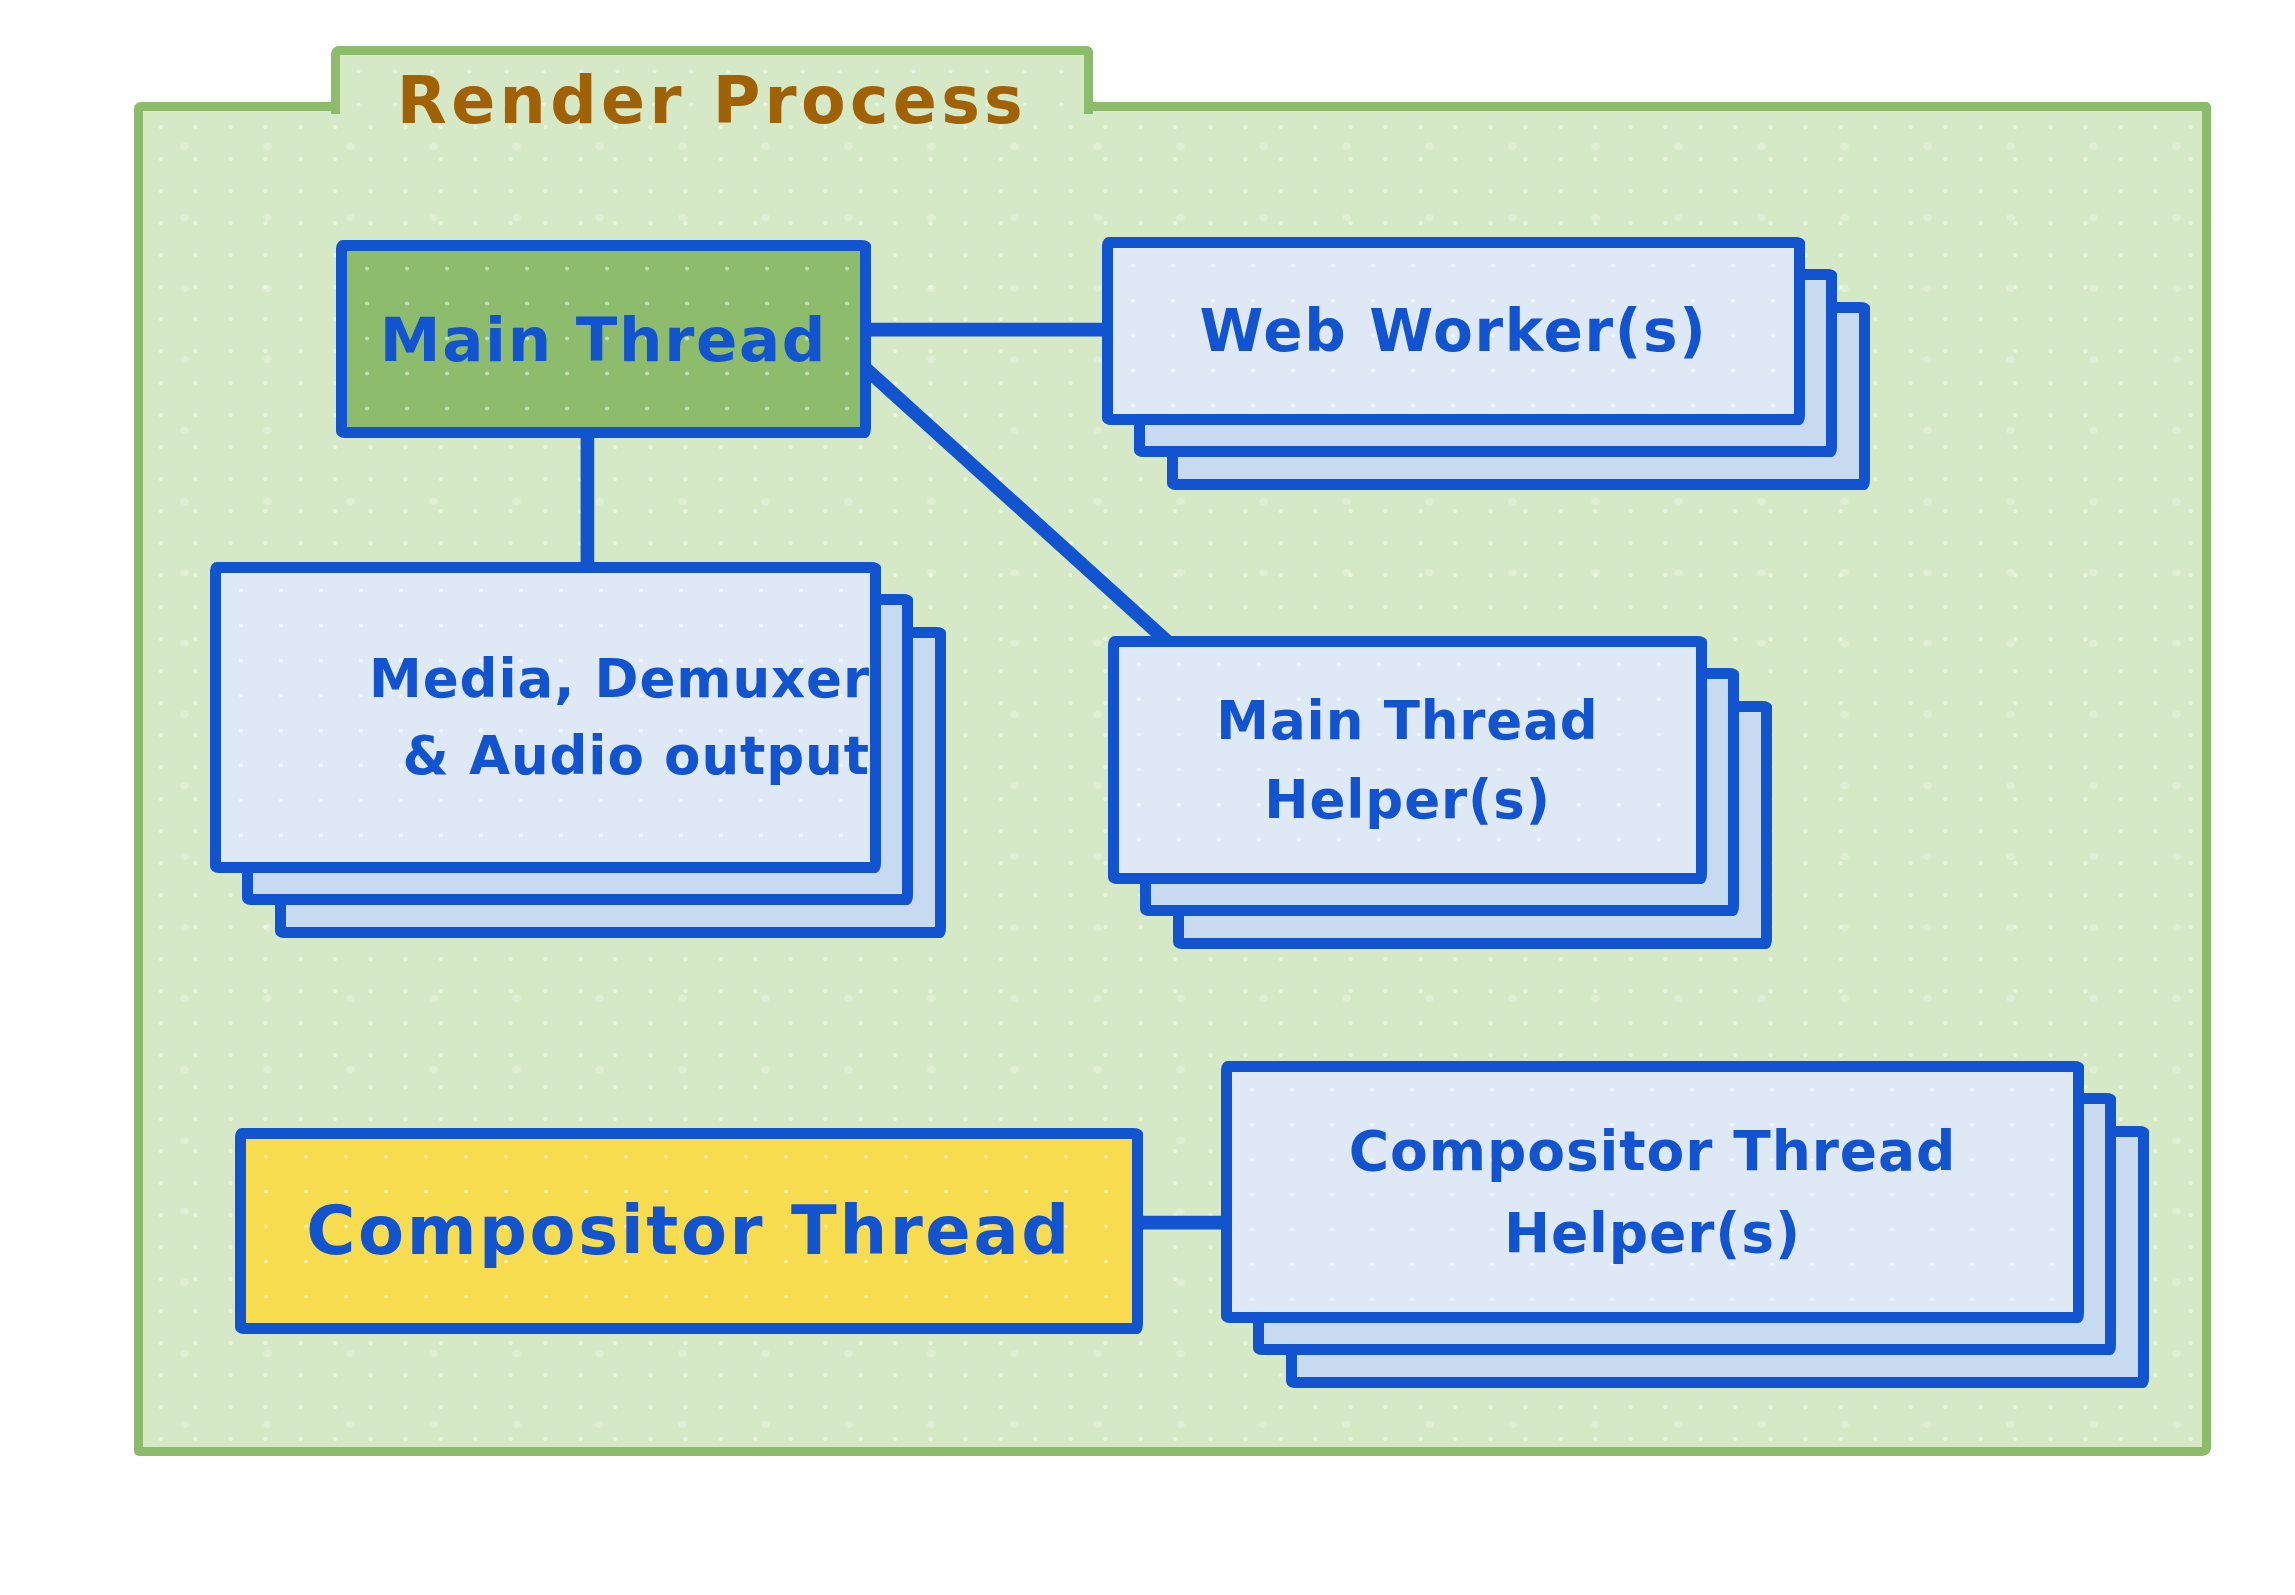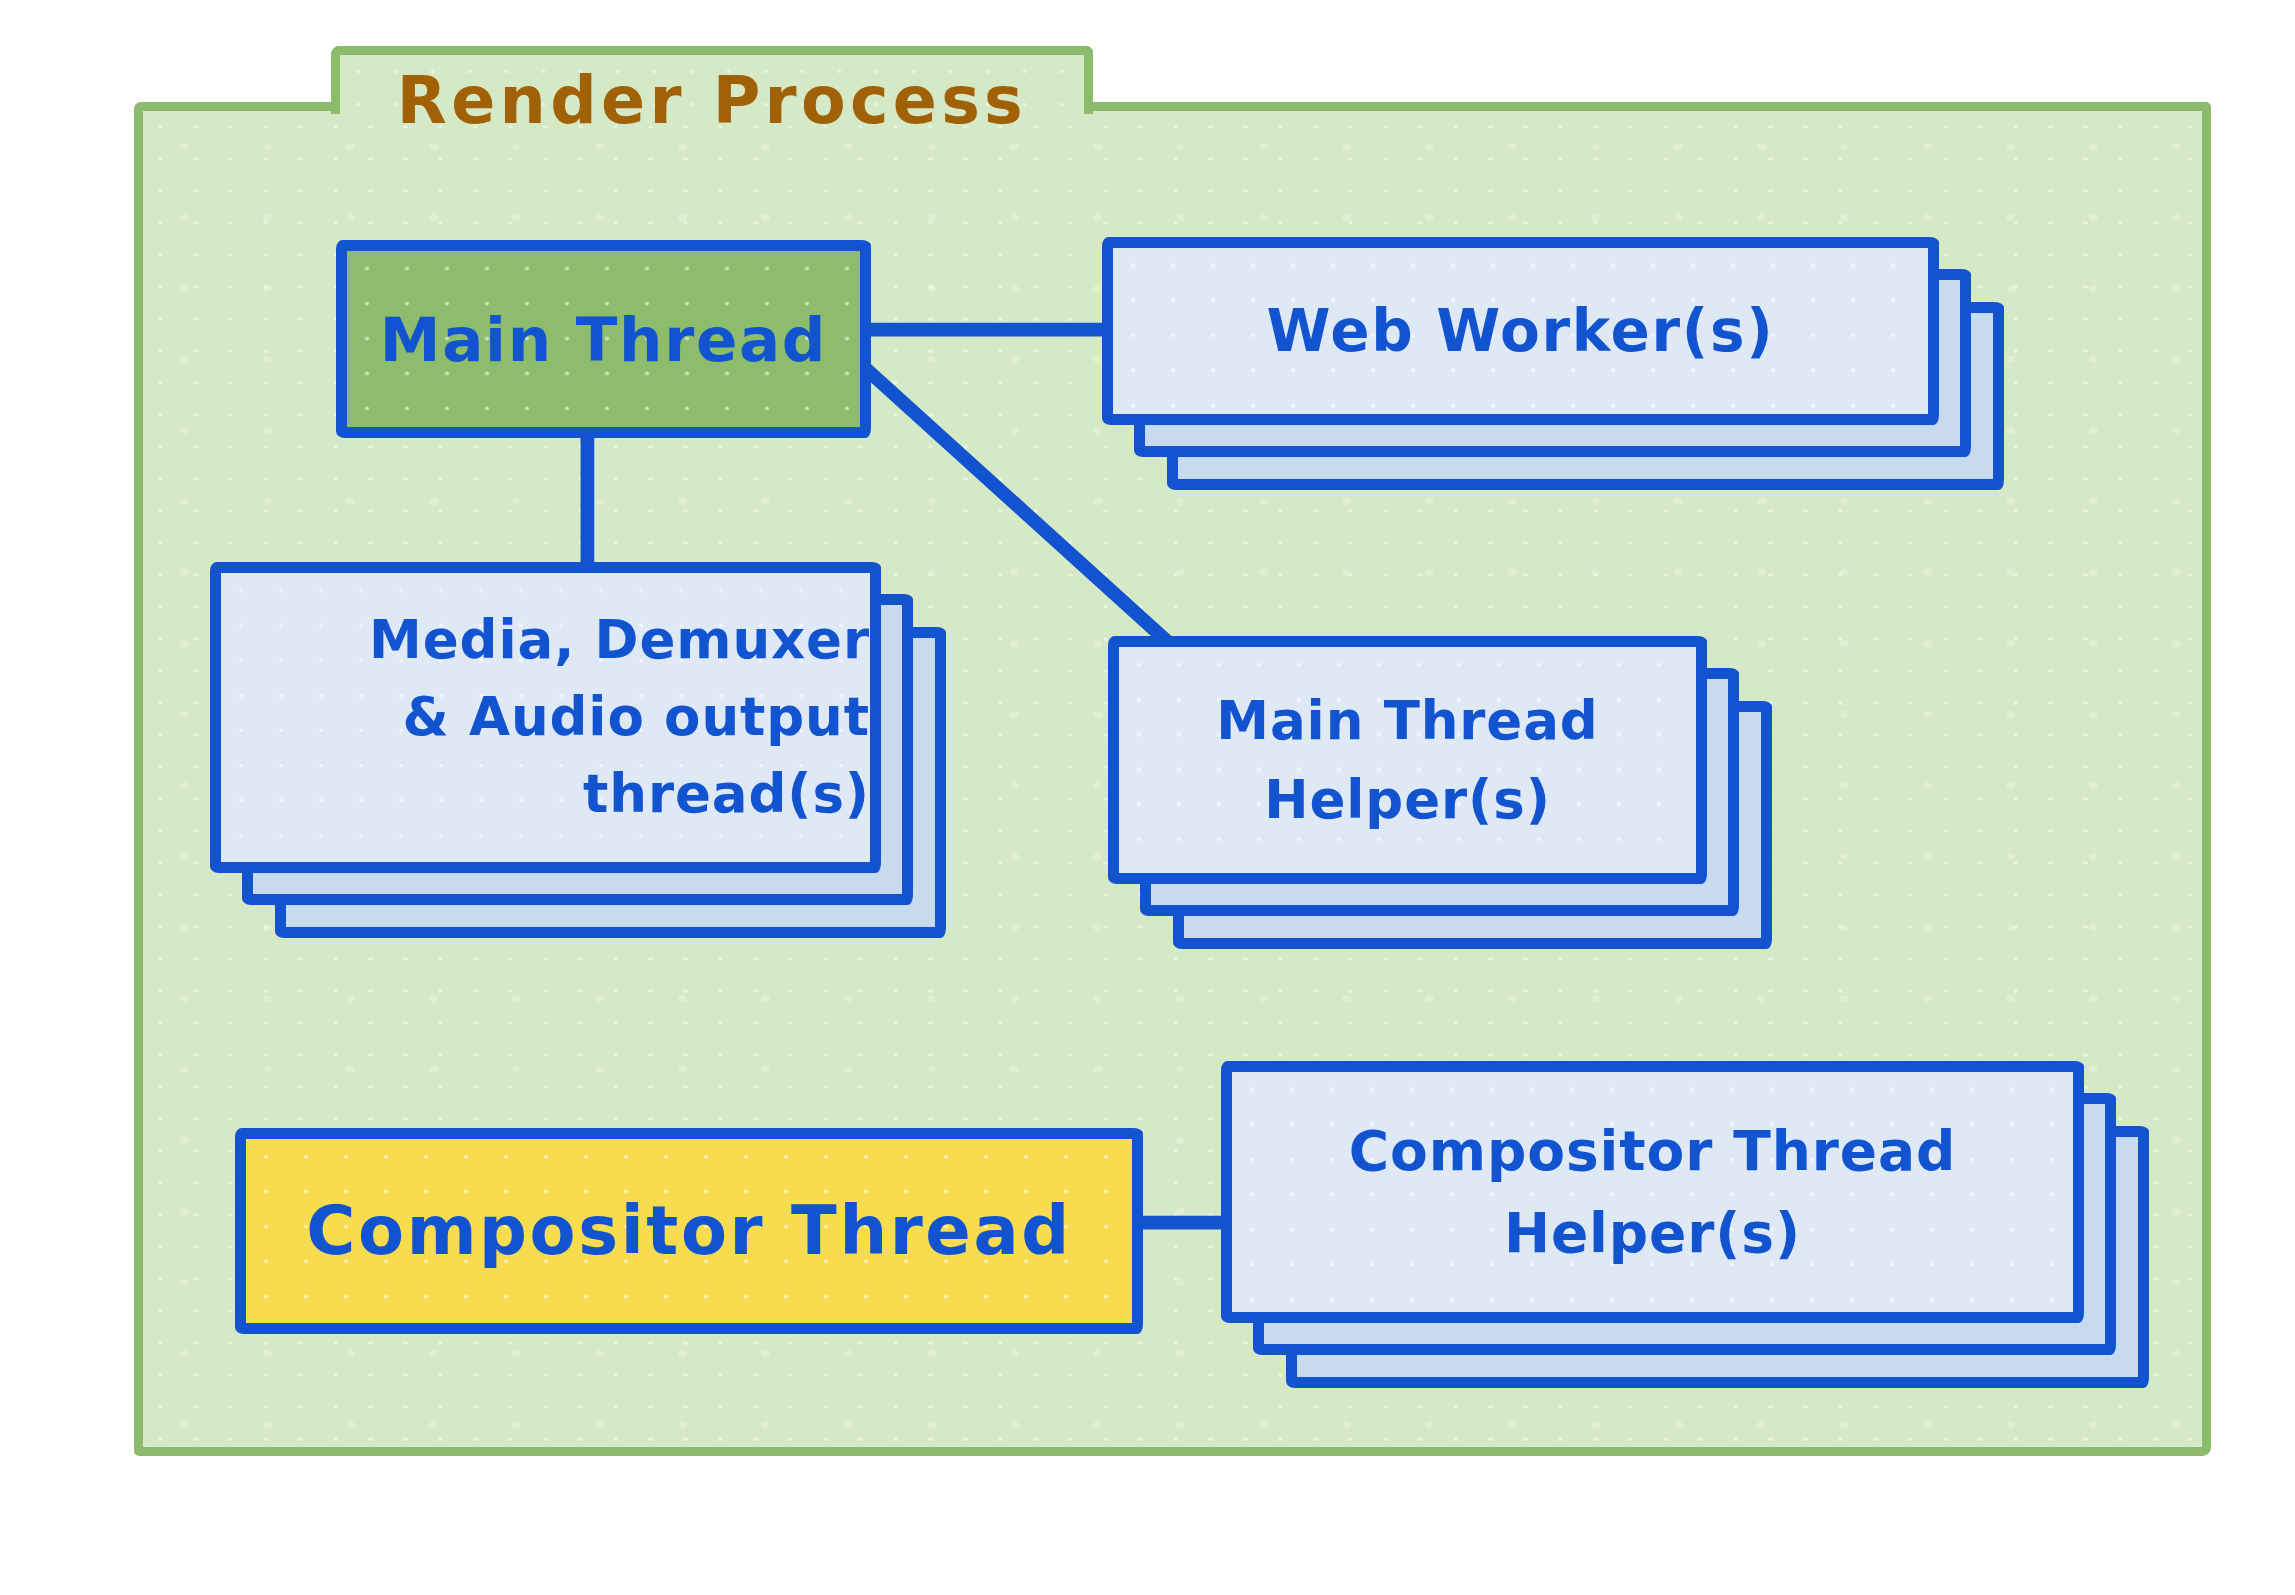--- a/index.html
+++ b/index.html
@@ -122,21 +122,21 @@
     display: flex;
     align-items: center;
     justify-content: center;
     flex-direction: column;
     text-align: center;
     color: #1254d0;
     font-weight: bold;
   }
 
   .stack-web-workers { left: 1102px; top: 237px; }
-  .stack-web-workers .stack-layer { width: 837px; height: 188px; }
+  .stack-web-workers .stack-layer { width: 703px; height: 188px; }
   .stack-web-workers .front { font-size: 58px; letter-spacing: 1.7px; }
 
   .stack-media { left: 210px; top: 562px; }
   .stack-media .stack-layer { width: 671px; height: 311px; }
   .stack-media .front { font-size: 53px; line-height: 1.45; letter-spacing: 0.9px; align-items: flex-end; }
 
   .stack-mt-helpers { left: 1108px; top: 636px; }
   .stack-mt-helpers .stack-layer { width: 599px; height: 248px; }
   .stack-mt-helpers .front { font-size: 53px; line-height: 1.5; letter-spacing: 0.9px; }
 
@@ -171,21 +171,20 @@
       <span class="line">Web Worker(s)</span>
     </div>
   </div>
 
   <div class="stack stack-media">
     <div class="stack-layer back-2"></div>
     <div class="stack-layer back-1"></div>
     <div class="stack-layer front">
       <span class="line">Media, Demuxer</span>
       <span class="line">&amp; Audio output</span>
-      <span class="line">thread(s)</span>
     </div>
   </div>
 
   <div class="stack stack-mt-helpers">
     <div class="stack-layer back-2"></div>
     <div class="stack-layer back-1"></div>
     <div class="stack-layer front">
       <span class="line">Main Thread</span>
       <span class="line">Helper(s)</span>
     </div>

